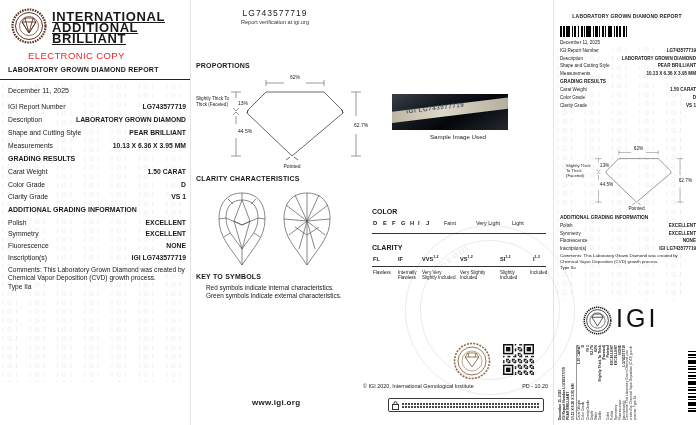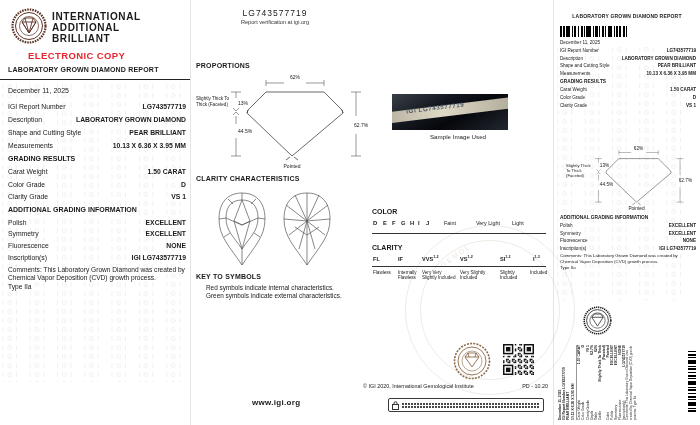--- a/index.html
+++ b/index.html
@@ -9,22 +9,22 @@
   .abs{position:absolute;}
   .b{font-weight:bold;}
   .red{color:#e8262d;}
   .fold{position:absolute;top:0;bottom:0;width:1px;background:#e4e4e4;}
   
   .wm-tile{font-size:7px;line-height:9px;letter-spacing:3px;word-spacing:4px;
            color:rgba(90,60,40,0.07);overflow:hidden;font-weight:bold;pointer-events:none;}
   .wm-circle{border-radius:50%;border:1px solid rgba(139,106,74,0.14);pointer-events:none;}
   .wm-circle-txt{color:rgba(139,106,74,0.18);font-size:7px;letter-spacing:2px;pointer-events:none;}
   
-  .inst-name{font-size:10px;font-weight:bold;letter-spacing:.6px;line-height:11px;}
-  .elec{font-size:9.5px;font-weight:bold;letter-spacing:.4px;}
+  .inst-name{font-size:13px;font-weight:bold;letter-spacing:.6px;line-height:11px;text-decoration:underline;}
+  .elec{font-size:9.5px;font-weight:normal;letter-spacing:.4px;}
   .rep-title{font-size:7px;font-weight:bold;letter-spacing:.2px;}
   .hline{position:absolute;height:1px;background:#222;}
   .kv{display:flex;justify-content:space-between;align-items:flex-start;}
   .kv .lab{font-size:6.8px;}
   .kv .val{font-size:6.8px;font-weight:bold;text-align:right;}
   .sec-h{font-size:7px;font-weight:bold;}
   .cmt{font-size:6.6px;line-height:8.6px;}
   
   .rn{font-size:8.5px;letter-spacing:1px;text-align:center;}
   .rn-sub{font-size:5.6px;text-align:center;color:#333;}
@@ -466,20 +466,21 @@
   </div>
 
   <svg class="abs" style="left:583px;top:306px;" width="29" height="29" viewBox="0 0 36 36">
     <circle cx="18" cy="18" r="16.5" fill="none" stroke="#1a1a1a" stroke-width="2" stroke-dasharray="1.6 1"></circle>
     <circle cx="18" cy="18" r="13.5" fill="none" stroke="#1a1a1a" stroke-width="1"></circle>
     <circle cx="18" cy="18" r="9.5" fill="none" stroke="#1a1a1a" stroke-width=".7"></circle>
     <g stroke="#1a1a1a" stroke-width=".9" fill="none">
       <path d="M11,14 L25,14 L18,25 Z M11,14 L14,10 L22,10 L25,14"></path>
     </g>
   </svg>
+  <div class="abs igi-big" style="left:616px;top:304px;">IGI</div>
 
   <div class="abs side-strip" style="left:558px;top:345px;width:138px;height:75px;">
     <div class="rot">
       <div class="shead">December 11, 2025</div>
       <div class="shead">IGI Report Number LG743577719</div>
       <div class="shead">PEAR BRILLIANT</div>
       <div class="shead">10.13 X 6.36 X 3.95 MM</div>
       <div class="hline2"></div>
       <div class="srow">
           <span>Carat Weight</span>

